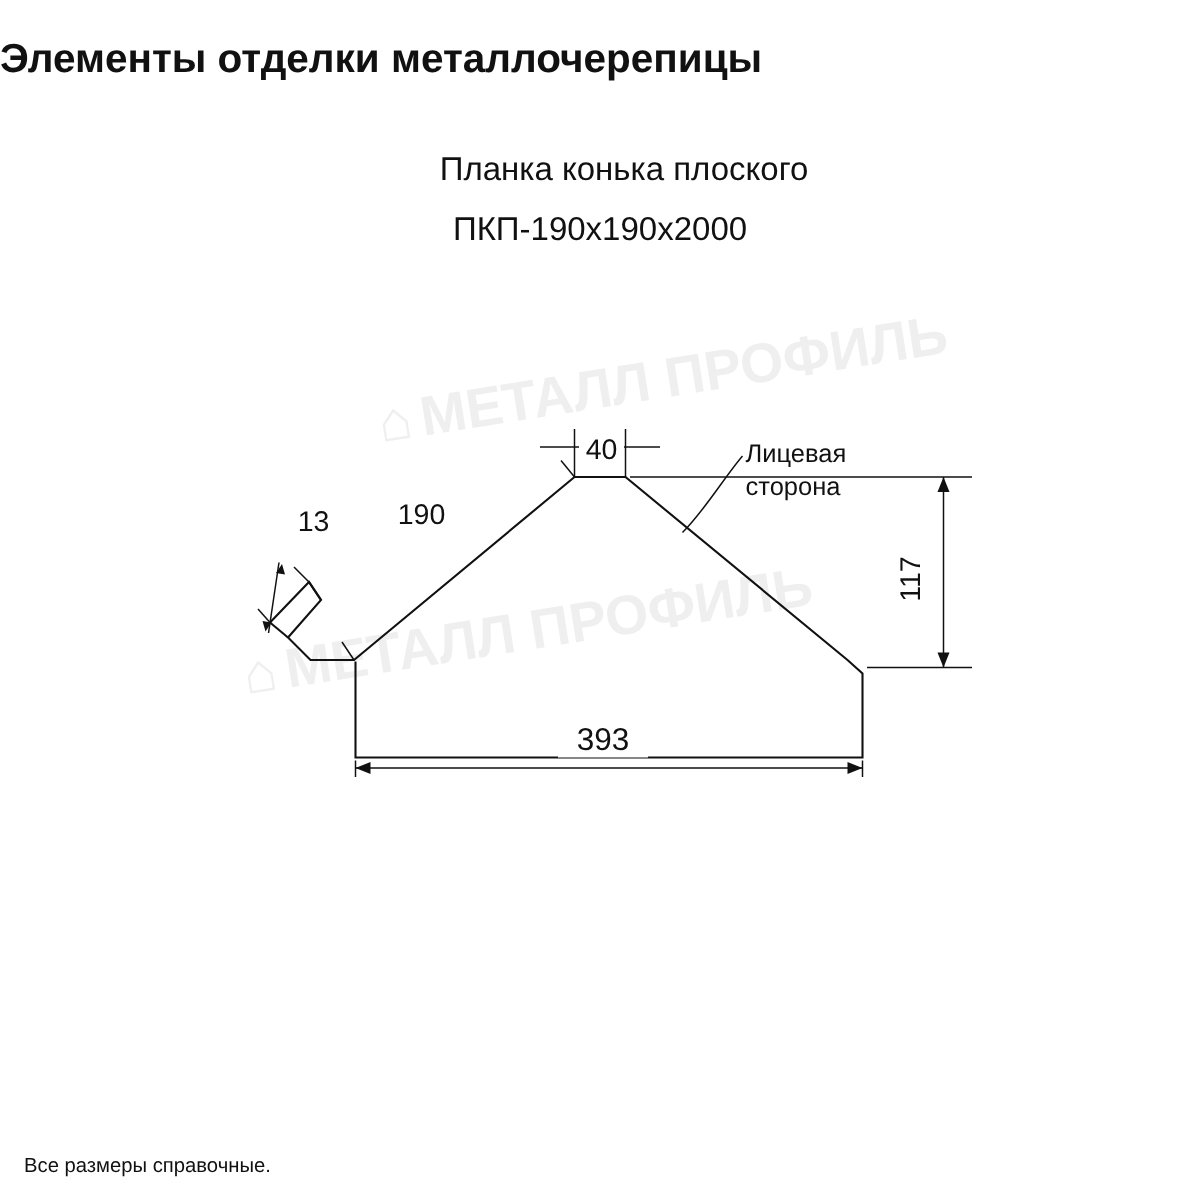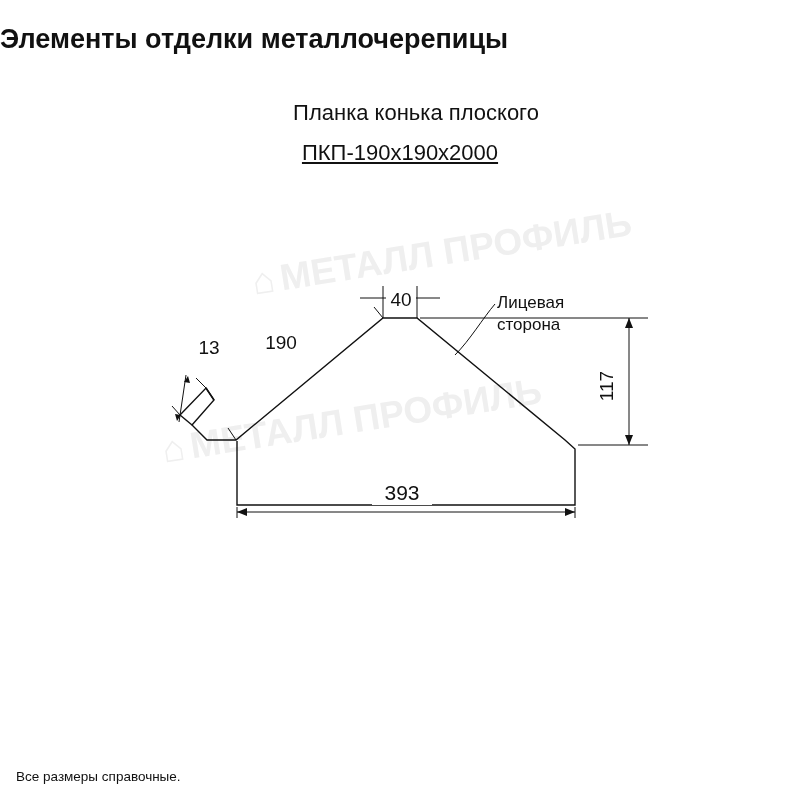--- a/index.html
+++ b/index.html
@@ -41,21 +41,20 @@
     color: #111;
   }
   .model {
     position: absolute;
     top: 140px;
     left: 0;
     width: 800px;
     text-align: center;
     font-size: 22px;
     color: #111;
-    text-decoration: underline;
   }
   .drawing {
     position: absolute;
     top: 200px;
     left: 0;
     width: 800px;
     height: 420px;
   }
   .footnotes {
     position: absolute;

